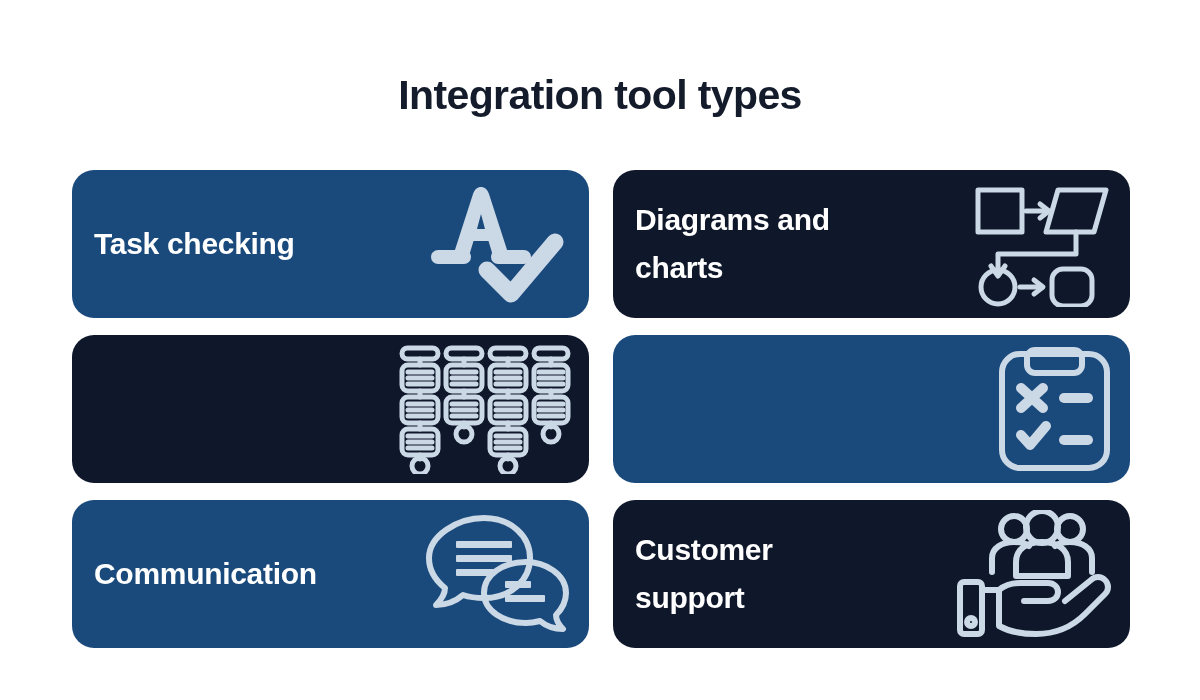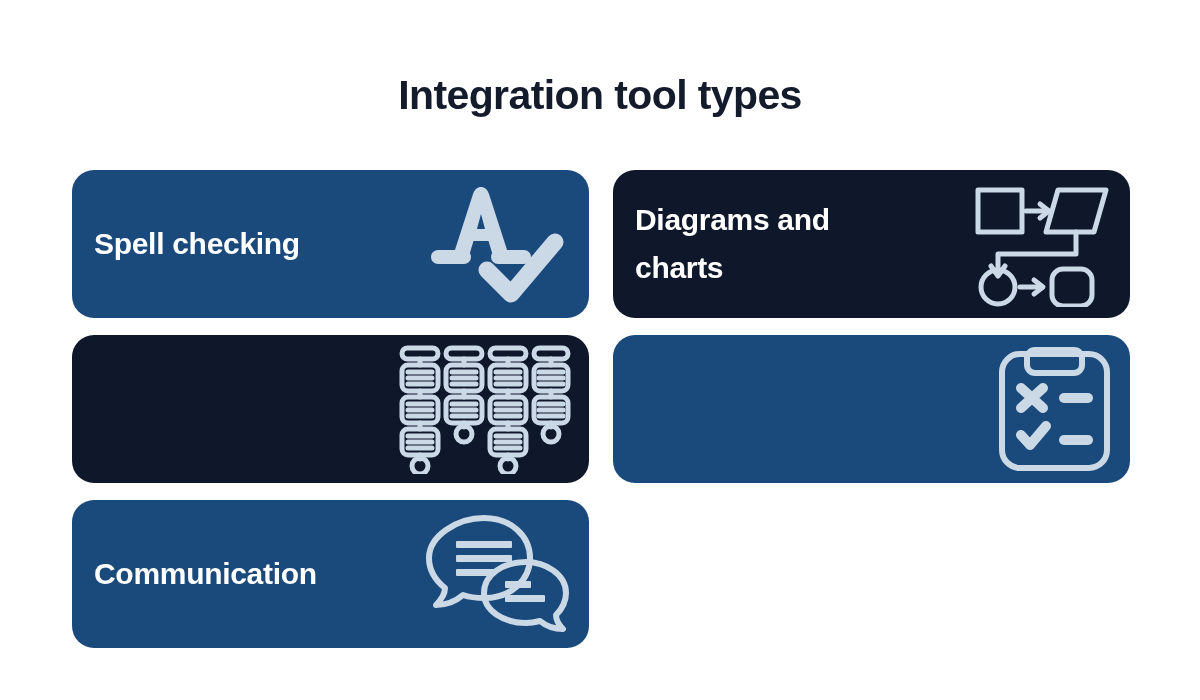--- a/index.html
+++ b/index.html
@@ -89,21 +89,21 @@
 </head>
 <body>
 
 <div class="page">
 
   <div class="page-title">Integration tool types</div>
 
   <div class="grid">
 
     <div class="card dark">
-      <div class="card-label">Spell checking</div>
+      <div class="card-label">Task checking</div>
       <div class="card-icon">
         <svg width="160" height="120" viewBox="0 0 160 120">
           <g class="ico-fill">
             <path d="M42 72 L62 10 C63.5 5.5 66.5 3 70 3 C73.5 3 76.5 5.5 78 10 L98 72 L82 72 L77.5 57 L62.5 57 L58 72 Z M66 45 L74 45 L70 30 Z"></path>
             <rect x="20" y="66" width="40" height="14" rx="7"></rect>
             <rect x="80" y="66" width="40" height="14" rx="7"></rect>
           </g>
           <path d="M76 86 L100 110 L144 58" fill="none" stroke="#CBD8E6" stroke-width="17" stroke-linecap="round" stroke-linejoin="round"></path>
         </svg>
       </div>
@@ -212,15 +212,39 @@
           </g>
           <path d="M100 52 C119 52 140 64 140 83 C140 92 136 99 130 105 C130 109 132 114 137 119 C128 119 120 116 114 111 C110 112 105 113 100 113 C78 113 58 101 58 83 C58 64 78 52 100 52 Z" class="ico-stroke" stroke-width="7"></path>
           <g class="ico-fill">
             <rect x="79" y="71" width="26" height="7" rx="1"></rect>
             <rect x="79" y="85" width="40" height="7" rx="1"></rect>
           </g>
         </svg>
       </div>
     </div>
 
+    <div class="card light">
+      <div class="card-label">Customer
+support</div>
+      <div class="card-icon">
+        <svg width="160" height="128" viewBox="0 0 160 128">
+          <g class="ico-stroke" stroke-width="5">
+
+            <circle cx="62" cy="19" r="13"></circle>
+            <path d="M40 62 V48 C40 38 50 32 62 32 C68 32 73 33 77 36"></path>
+
+            <circle cx="118" cy="19" r="13"></circle>
+            <path d="M140 62 V48 C140 38 130 32 118 32 C112 32 107 33 103 36"></path>
+
+            <circle cx="90" cy="17" r="16"></circle>
+            <path d="M64 66 V52 C64 39 75 32 90 32 C105 32 116 39 116 52 V66 Z"></path>
+
+            <path d="M30 80 L47 80 C53 75 60 73 68 73 L96 73 C102 73 106 77 106 82 C106 87 102 91 96 91 L72 91"></path>
+            <path d="M47 80 L47 116 C58 122 70 124 84 124 C104 124 120 117 133 104 L153 84 C157 80 157 74 153 70 C149 66 143 66 139 70 L113 91"></path>
+            <rect x="8" y="72" width="22" height="52" rx="4"></rect>
+            <circle cx="19" cy="112" r="4"></circle>
+          </g>
+        </svg>
+      </div>
+    </div>
 
   </div>
 </div>
 
 </body></html>

